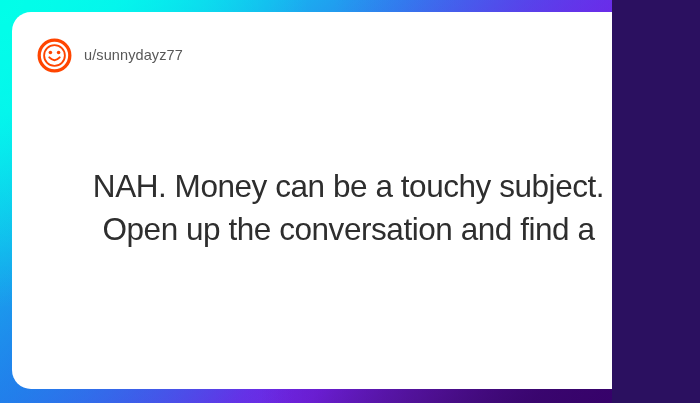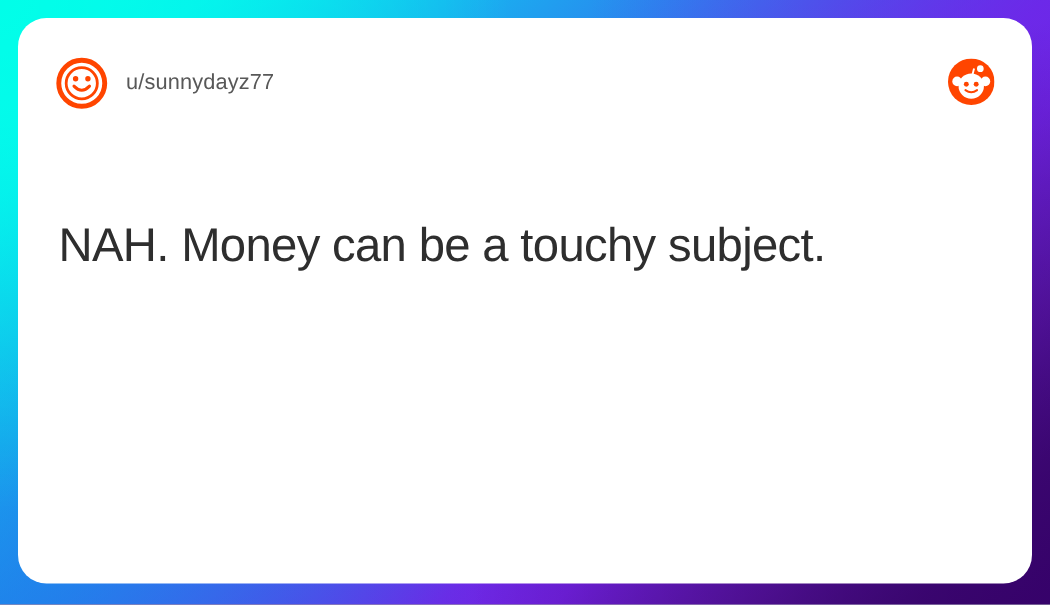--- a/index.html
+++ b/index.html
@@ -10,21 +10,21 @@
     overflow: hidden;
   }
 
   body {
     font-family: "Liberation Sans", sans-serif;
     background: #2b1060;
   }
 
   #stage {
     position: relative;
-    width: 700px;
+    width: 612px;
     height: 403px;
     background:
       linear-gradient(
         135deg,
         #0ff6ee 0%,
         #09e8f2 12%,
         #17b6f0 27%,
         #2a86ee 40%,
         #4a55ea 52%,
         #6c2ae6 63%,
@@ -98,27 +98,28 @@
     top: 27px;
     width: 31px;
     height: 31px;
     display: block;
   }
 
   #post-body {
     position: absolute;
     left: 27px;
     right: 30px;
-    top: 130px;
+    top: 153px;
     font-size: 31.5px;
     line-height: 43px;
     color: #2e2e2e;
     letter-spacing: -0.45px;
     font-family: "Liberation Sans", sans-serif;
     font-weight: 400;
+    text-align: center;
   }
 
   .body-line { display: block; white-space: nowrap; }
 </style>
 </head>
 <body>
 
 <div id="stage">
 
   <div id="card">
@@ -147,16 +148,17 @@
         <path d="M33.4 23.5 L35.6 14.6" stroke="#ffffff" stroke-width="2.6" stroke-linecap="round" fill="none"></path>
         <circle cx="25.2" cy="35.5" r="3.4" fill="#FF4500"></circle>
         <circle cx="38.8" cy="35.5" r="3.4" fill="#FF4500"></circle>
         <path d="M24 43.5 Q32 49.5 40 43.5" stroke="#FF4500" stroke-width="2.8" stroke-linecap="round" fill="none"></path>
       </svg>
 
     </div>
 
     <div id="post-body">
       <span class="body-line">NAH. Money can be a touchy subject.</span>
+      <span class="body-line">Open up the conversation and find a</span>
     </div>
 
   </div>
 </div>
 
 </body></html>

